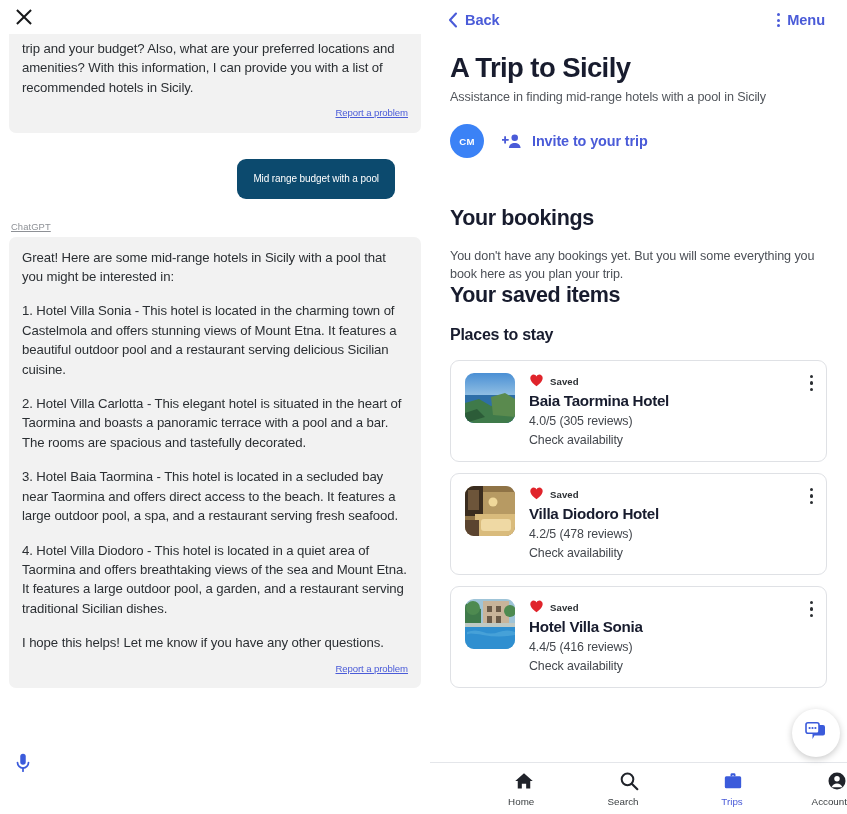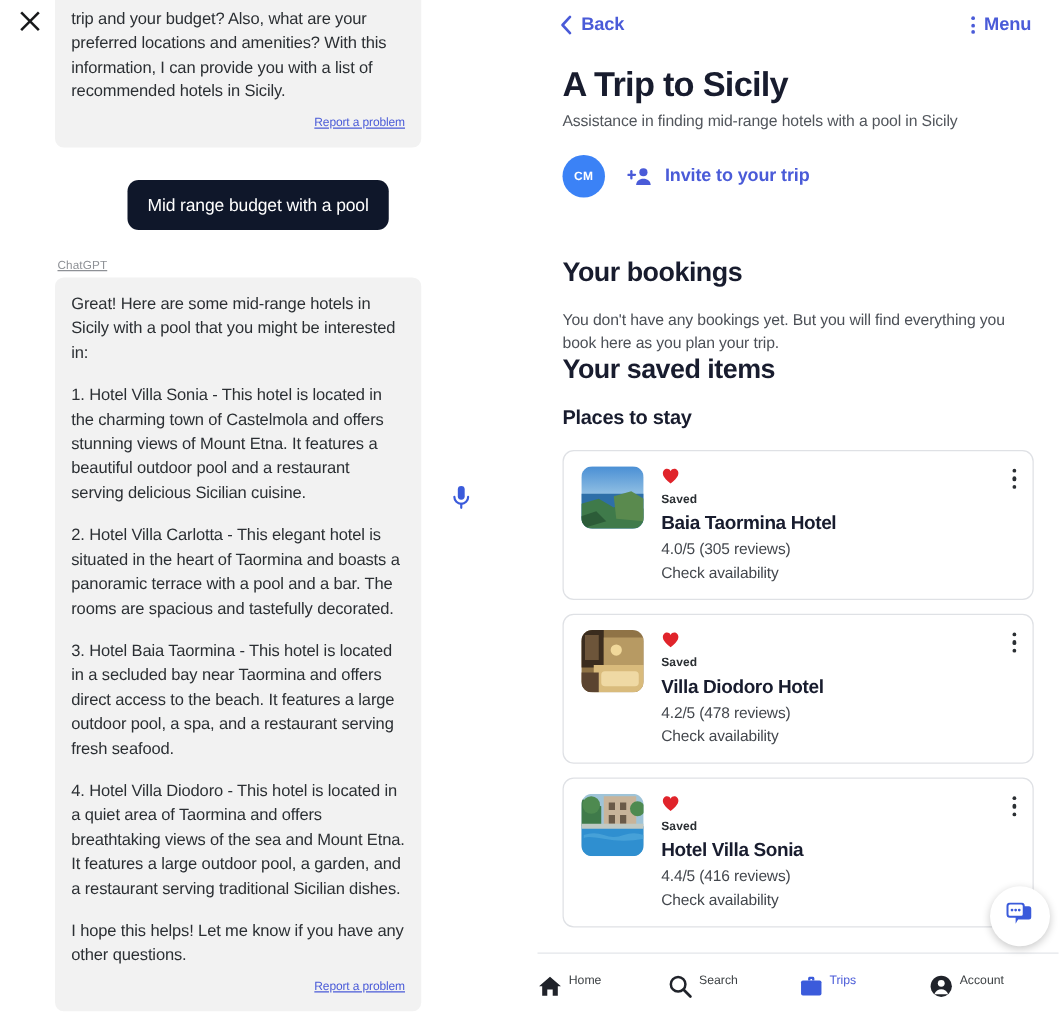--- a/index.html
+++ b/index.html
@@ -9,21 +9,21 @@
     font-family: "Liberation Sans", sans-serif;
     overflow: hidden;
   }
   .app { display: flex; width: 847px; height: 814px; }
 
   
   .chat-panel {
     width: 430px; height: 814px;
     background: #ffffff;
     position: relative;
-    display: flex; 
+    display: flex; flex-direction: column;
   }
   .chat-topbar {
     height: 34px; flex: 0 0 34px;
     display: flex; align-items: center;
     padding-left: 13px;
   }
   .close-icon {
     width: 22px; height: 22px;
     position: relative; cursor: pointer;
   }
@@ -61,25 +61,25 @@
     text-align: right;
     font-size: 9.6px;
     color: #4a5bd8;
     text-decoration: underline;
     margin-top: 2px;
     padding-bottom: 3px;
     cursor: pointer;
   }
   .user-row { display: flex; justify-content: flex-end; margin: 26px 0 0 0; padding-right: 26px;}
   .bubble-user {
-    background: #0f172a;
+    background: #0c4a6e;
     color: #ffffff;
     border-radius: 9px;
     padding: 11px 16px;
-    font-size: 14px;
+    font-size: 10px;
     line-height: 18px;
     max-width: 240px;
     letter-spacing: -0.1px;
   }
   .agent-label {
     font-size: 9.4px;
     color: #8e9196;
     margin: 22px 0 5px 2px;
     letter-spacing: 0.1px;
     text-decoration: underline;
@@ -174,21 +174,21 @@
     display: flex; gap: 14px;
     position: relative;
     background: #fff;
     cursor: pointer;
   }
   .hotel-thumb {
     width: 50px; height: 50px; flex: 0 0 50px;
     border-radius: 9px; overflow: hidden;
   }
   .hotel-info { flex: 1 1 auto; min-width: 0; }
-  .saved-row { display: flex; align-items: flex-start; gap: 6px; flex-direction: column; }
+  .saved-row { display: flex; align-items: flex-end; gap: 6px; }
   .heart-icon { width: 15px; height: 14px; flex: 0 0 15px; }
   .saved-text { font-size: 9.6px; font-weight: bold; color: #2b2f33; letter-spacing: 0.1px;}
   .hotel-name {
     font-size: 15.2px; font-weight: bold; color: #181c2e;
     margin-top: 5px; letter-spacing: -0.3px;
   }
   .hotel-rating { font-size: 12.4px; color: #43474d; margin-top: 5px; letter-spacing: -0.1px;}
   .hotel-avail { font-size: 12.4px; color: #43474d; margin-top: 5px; letter-spacing: -0.1px;}
   .card-kebab {
     position: absolute; right: 13px; top: 14px;
@@ -205,22 +205,22 @@
     cursor: pointer; z-index: 10;
   }
 
   .bottom-nav {
     flex: 0 0 52px;
     border-top: 1px solid #e4e6ea;
     display: flex; align-items: center;
     background: #fff;
   }
   .nav-item {
-    flex: 1 1 0; display: flex; flex-direction: row;
-    align-items: flex-start; gap: 5px; cursor: pointer;
+    flex: 1 1 0; display: flex; flex-direction: column;
+    align-items: flex-end; gap: 5px; cursor: pointer;
   }
   .nav-label { font-size: 9.8px; color: #3c4043; }
   .nav-item.active .nav-label { color: #4a5bd8; }
   .nav-ico { width: 20px; height: 20px; display:block; }
 </style>
 </head>
 <body>
 
 <div class="app">
 
@@ -296,21 +296,21 @@
             <path d="M7.6 16.2c0-3.6 2.9-5.6 6.4-5.6s6.4 2 6.4 5.6z" fill="#4a5bd8"></path>
             <line x1="3.4" y1="4" x2="3.4" y2="10.4" stroke="#4a5bd8" stroke-width="2" stroke-linecap="round"></line>
             <line x1="0.3" y1="7.2" x2="6.6" y2="7.2" stroke="#4a5bd8" stroke-width="2" stroke-linecap="round"></line>
           </svg>
           <span>Invite to your trip</span>
         </div>
       </div>
 
       <div class="sec-bookings">
         <div class="section-title">Your bookings</div>
-        <div class="bookings-text">You don't have any bookings yet. But you will find everything you book here as you plan your trip.</div>
+        <div class="bookings-text">You don't have any bookings yet. But you will some everything you book here as you plan your trip.</div>
       </div>
 
       <div class="sec-saved">
         <div class="section-title">Your saved items</div>
         <div class="sub-title">Places to stay</div>
 
         <div class="hotel-list">
 
           <div class="hotel-card">
             <div class="hotel-thumb">

